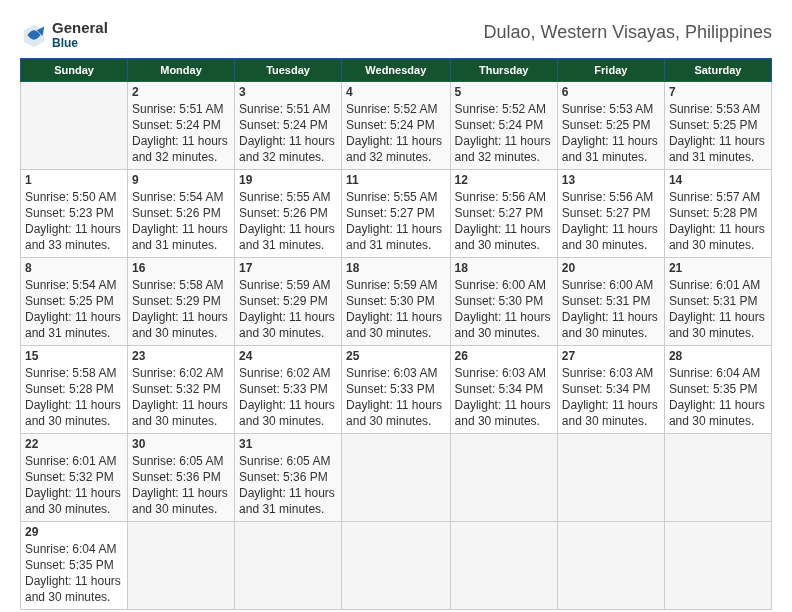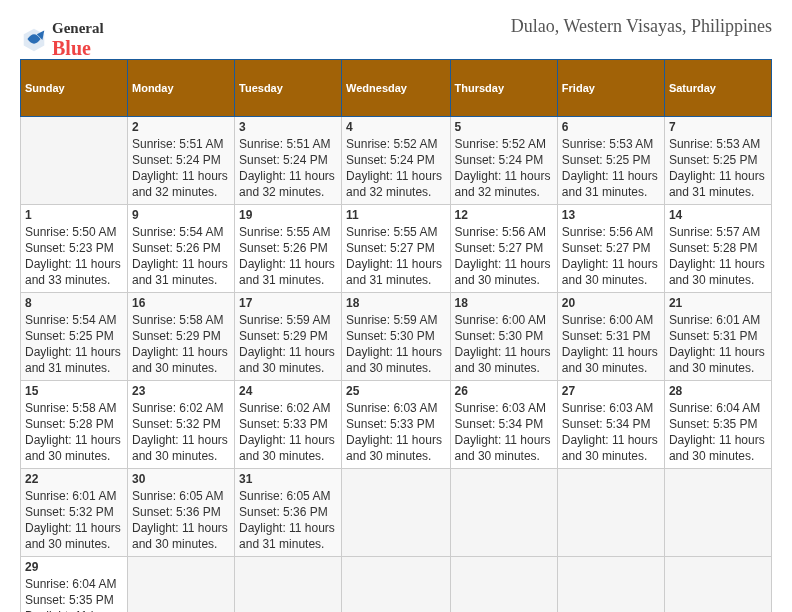--- a/index.html
+++ b/index.html
@@ -11,44 +11,43 @@
       overflow: hidden;
     }
     .page {
       width: 792px;
       height: 612px;
       padding: 16px 20px 12px 20px;
       background: #fff;
     }
     .header-row {
       display: flex;
-      align-items: flex-start;
+      align-items: center;
       justify-content: space-between;
-      margin-bottom: 0;
-      font-family: Liberation Serif, serif;
+      margin-bottom: 8px;
     }
     .logo {
       display: flex;
       align-items: center;
       margin-top: 4px;
     }
     .logo-text {
       display: flex;
       flex-direction: column;
       line-height: 1.1;
     }
     .logo-general {
       font-size: 15px;
       font-weight: bold;
       color: #333;
     }
     .logo-blue {
-      font-size: 20px;
+      font-size: 12px;
       font-weight: bold;
-      color: #ef4444;
+      color: #0c4a6e;
     }
     .logo-icon {
       width: 28px;
       height: 28px;
       margin-right: 4px;
     }
     .title-block {
       text-align: right;
     }
     .month-title {
@@ -60,26 +59,26 @@
     .subtitle {
       font-size: 18px;
       color: #555;
     }
     .calendar {
       width: 100%;
       border-collapse: collapse;
       font-size: 9.5px;
     }
     .calendar thead th {
-      background: #a16207;
+      background: #14532d;
       color: #fff;
       font-size: 11px;
       font-weight: bold;
-      padding: 22px 4px;
-      text-align: left;
+      padding: 5px 4px;
+      text-align: center;
       border: 1px solid #1a5a9a;
     }
     .calendar tbody td {
       vertical-align: top;
       border: 1px solid #ccc;
       padding: 3px 4px;
       width: 113px;
       height: 88px;
       background: #fff;
     }

